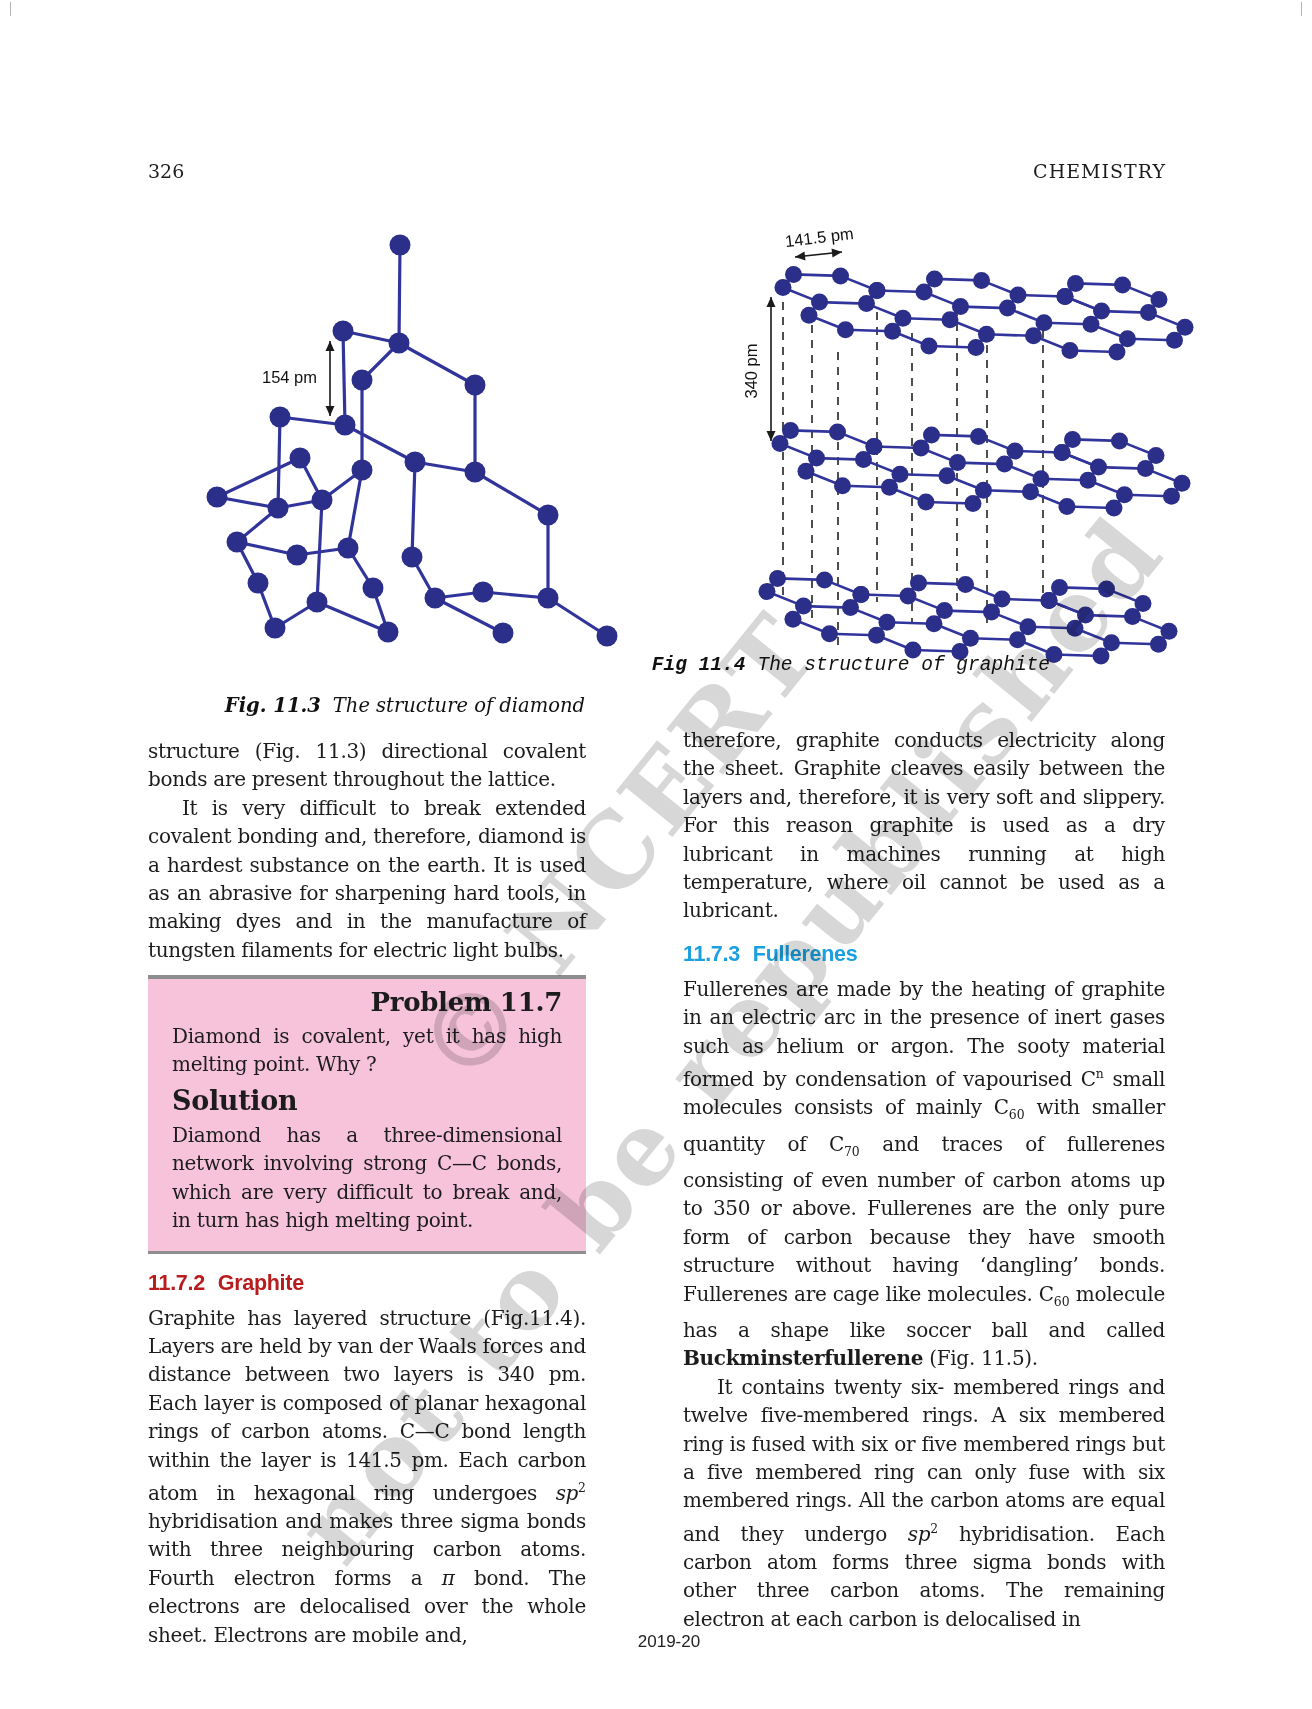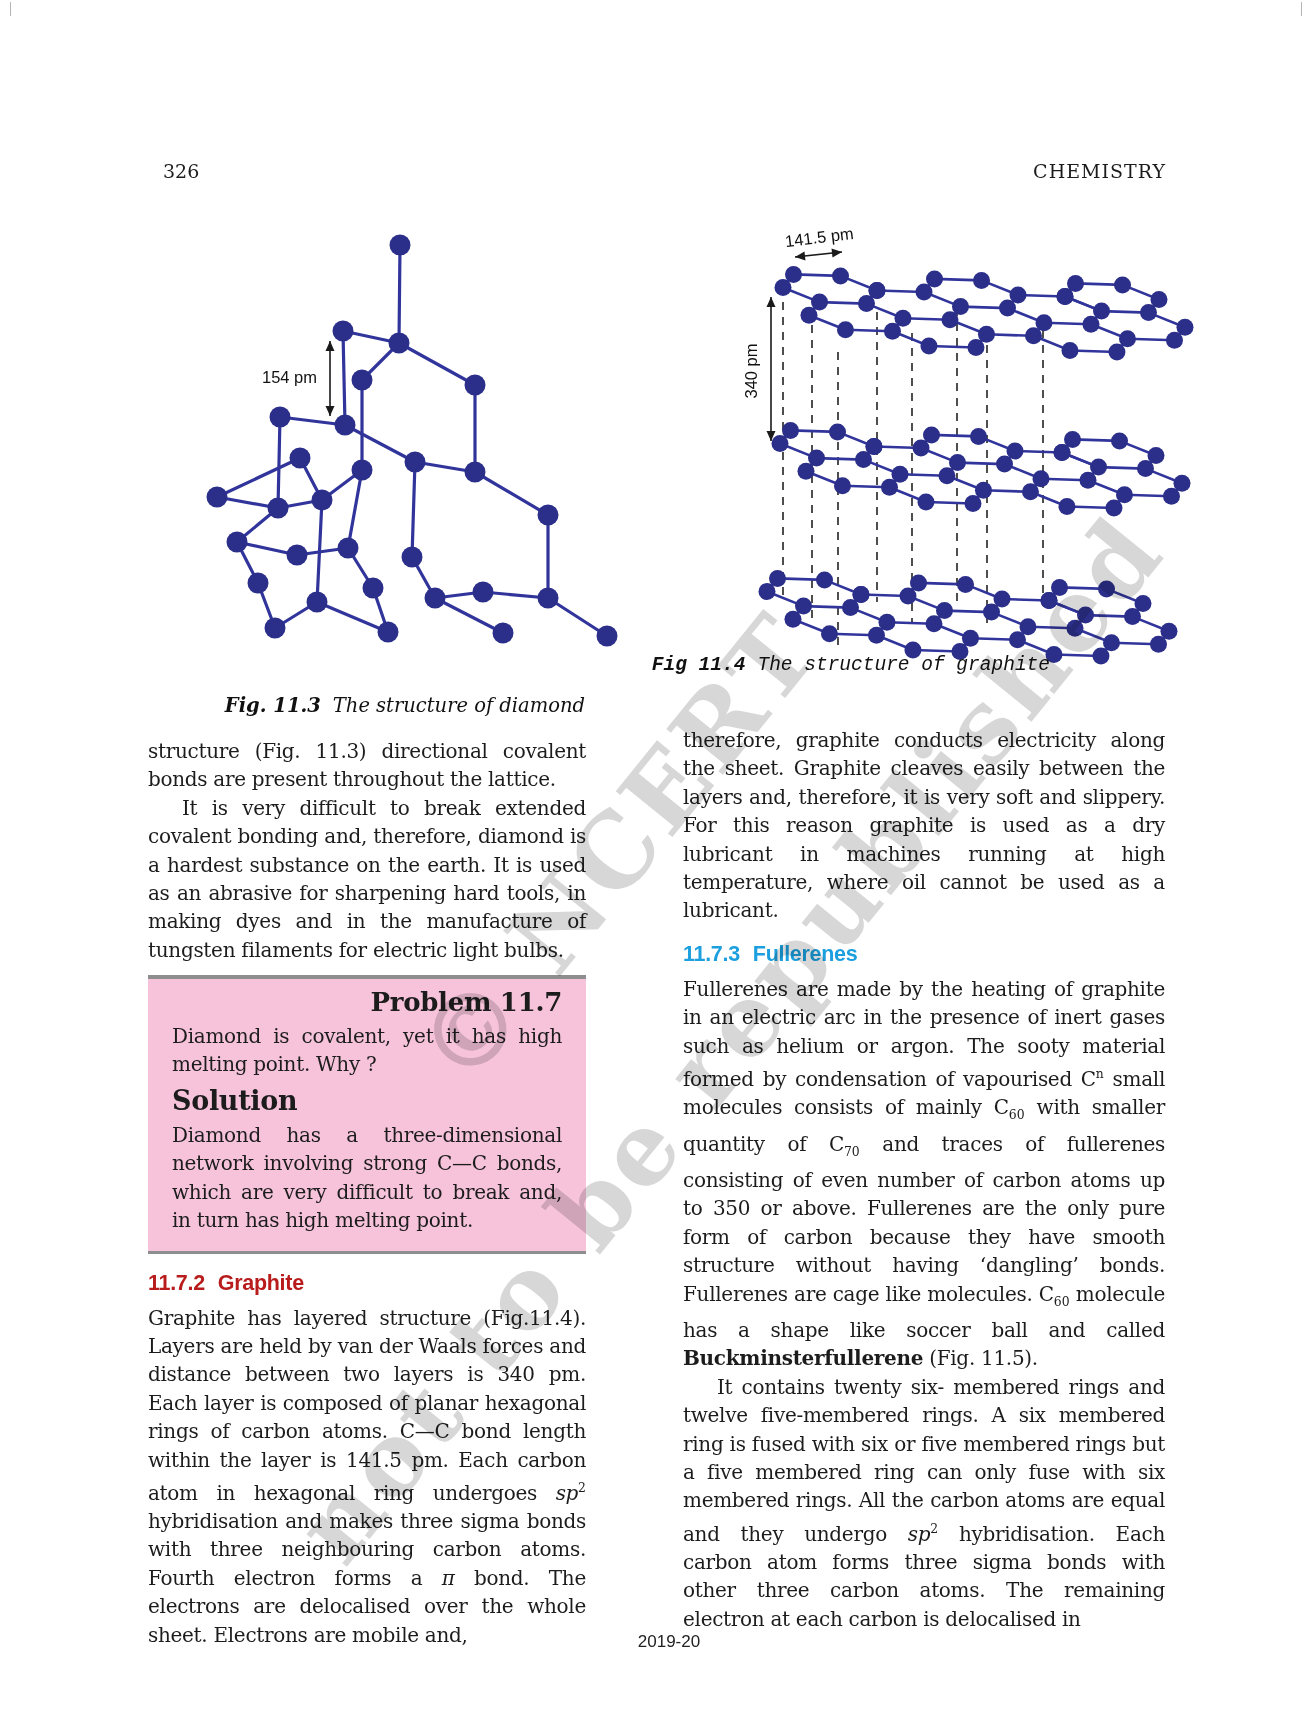--- a/index.html
+++ b/index.html
@@ -35,21 +35,21 @@
   #footer{position:absolute;top:1632px;left:13px;width:1312px;text-align:center;
           font:17px "Liberation Sans",sans-serif;color:#222;}
   svg{position:absolute;overflow:visible;}
 </style>
 </head>
 <body>
 
 <div class="cropmark" style="left:10px;"></div>
 <div class="cropmark" style="left:1301px;"></div>
 
-<div class="abs runhead" style="left:163px;top:160px;">326</div>
+<div class="abs runhead" style="left:148px;top:160px;">326</div>
 <div class="abs runhead" id="subject" style="right:146px;top:160px;">CHEMISTRY</div>
 
 <div class="watermark" id="wm1" style="left: 335px; top: 790px; color: rgb(215, 215, 215);">© NCERT</div>
 <div class="watermark" id="wm2" style="left: 75px; top: 980px; color: rgb(215, 215, 215);">not to be republished</div>
 
 <svg id="fig-diamond" style="left:140px;top:195px;z-index:2;" width="500" height="465" viewBox="140 195 500 465">
     <line x1="400" y1="245" x2="399" y2="343" stroke="#31359b" stroke-width="3.2" stroke-linecap="round"></line>
     <line x1="343" y1="331" x2="399" y2="343" stroke="#31359b" stroke-width="3.2" stroke-linecap="round"></line>
     <line x1="399" y1="343" x2="362" y2="380" stroke="#31359b" stroke-width="3.2" stroke-linecap="round"></line>
     <line x1="399" y1="343" x2="475" y2="385" stroke="#31359b" stroke-width="3.2" stroke-linecap="round"></line>

